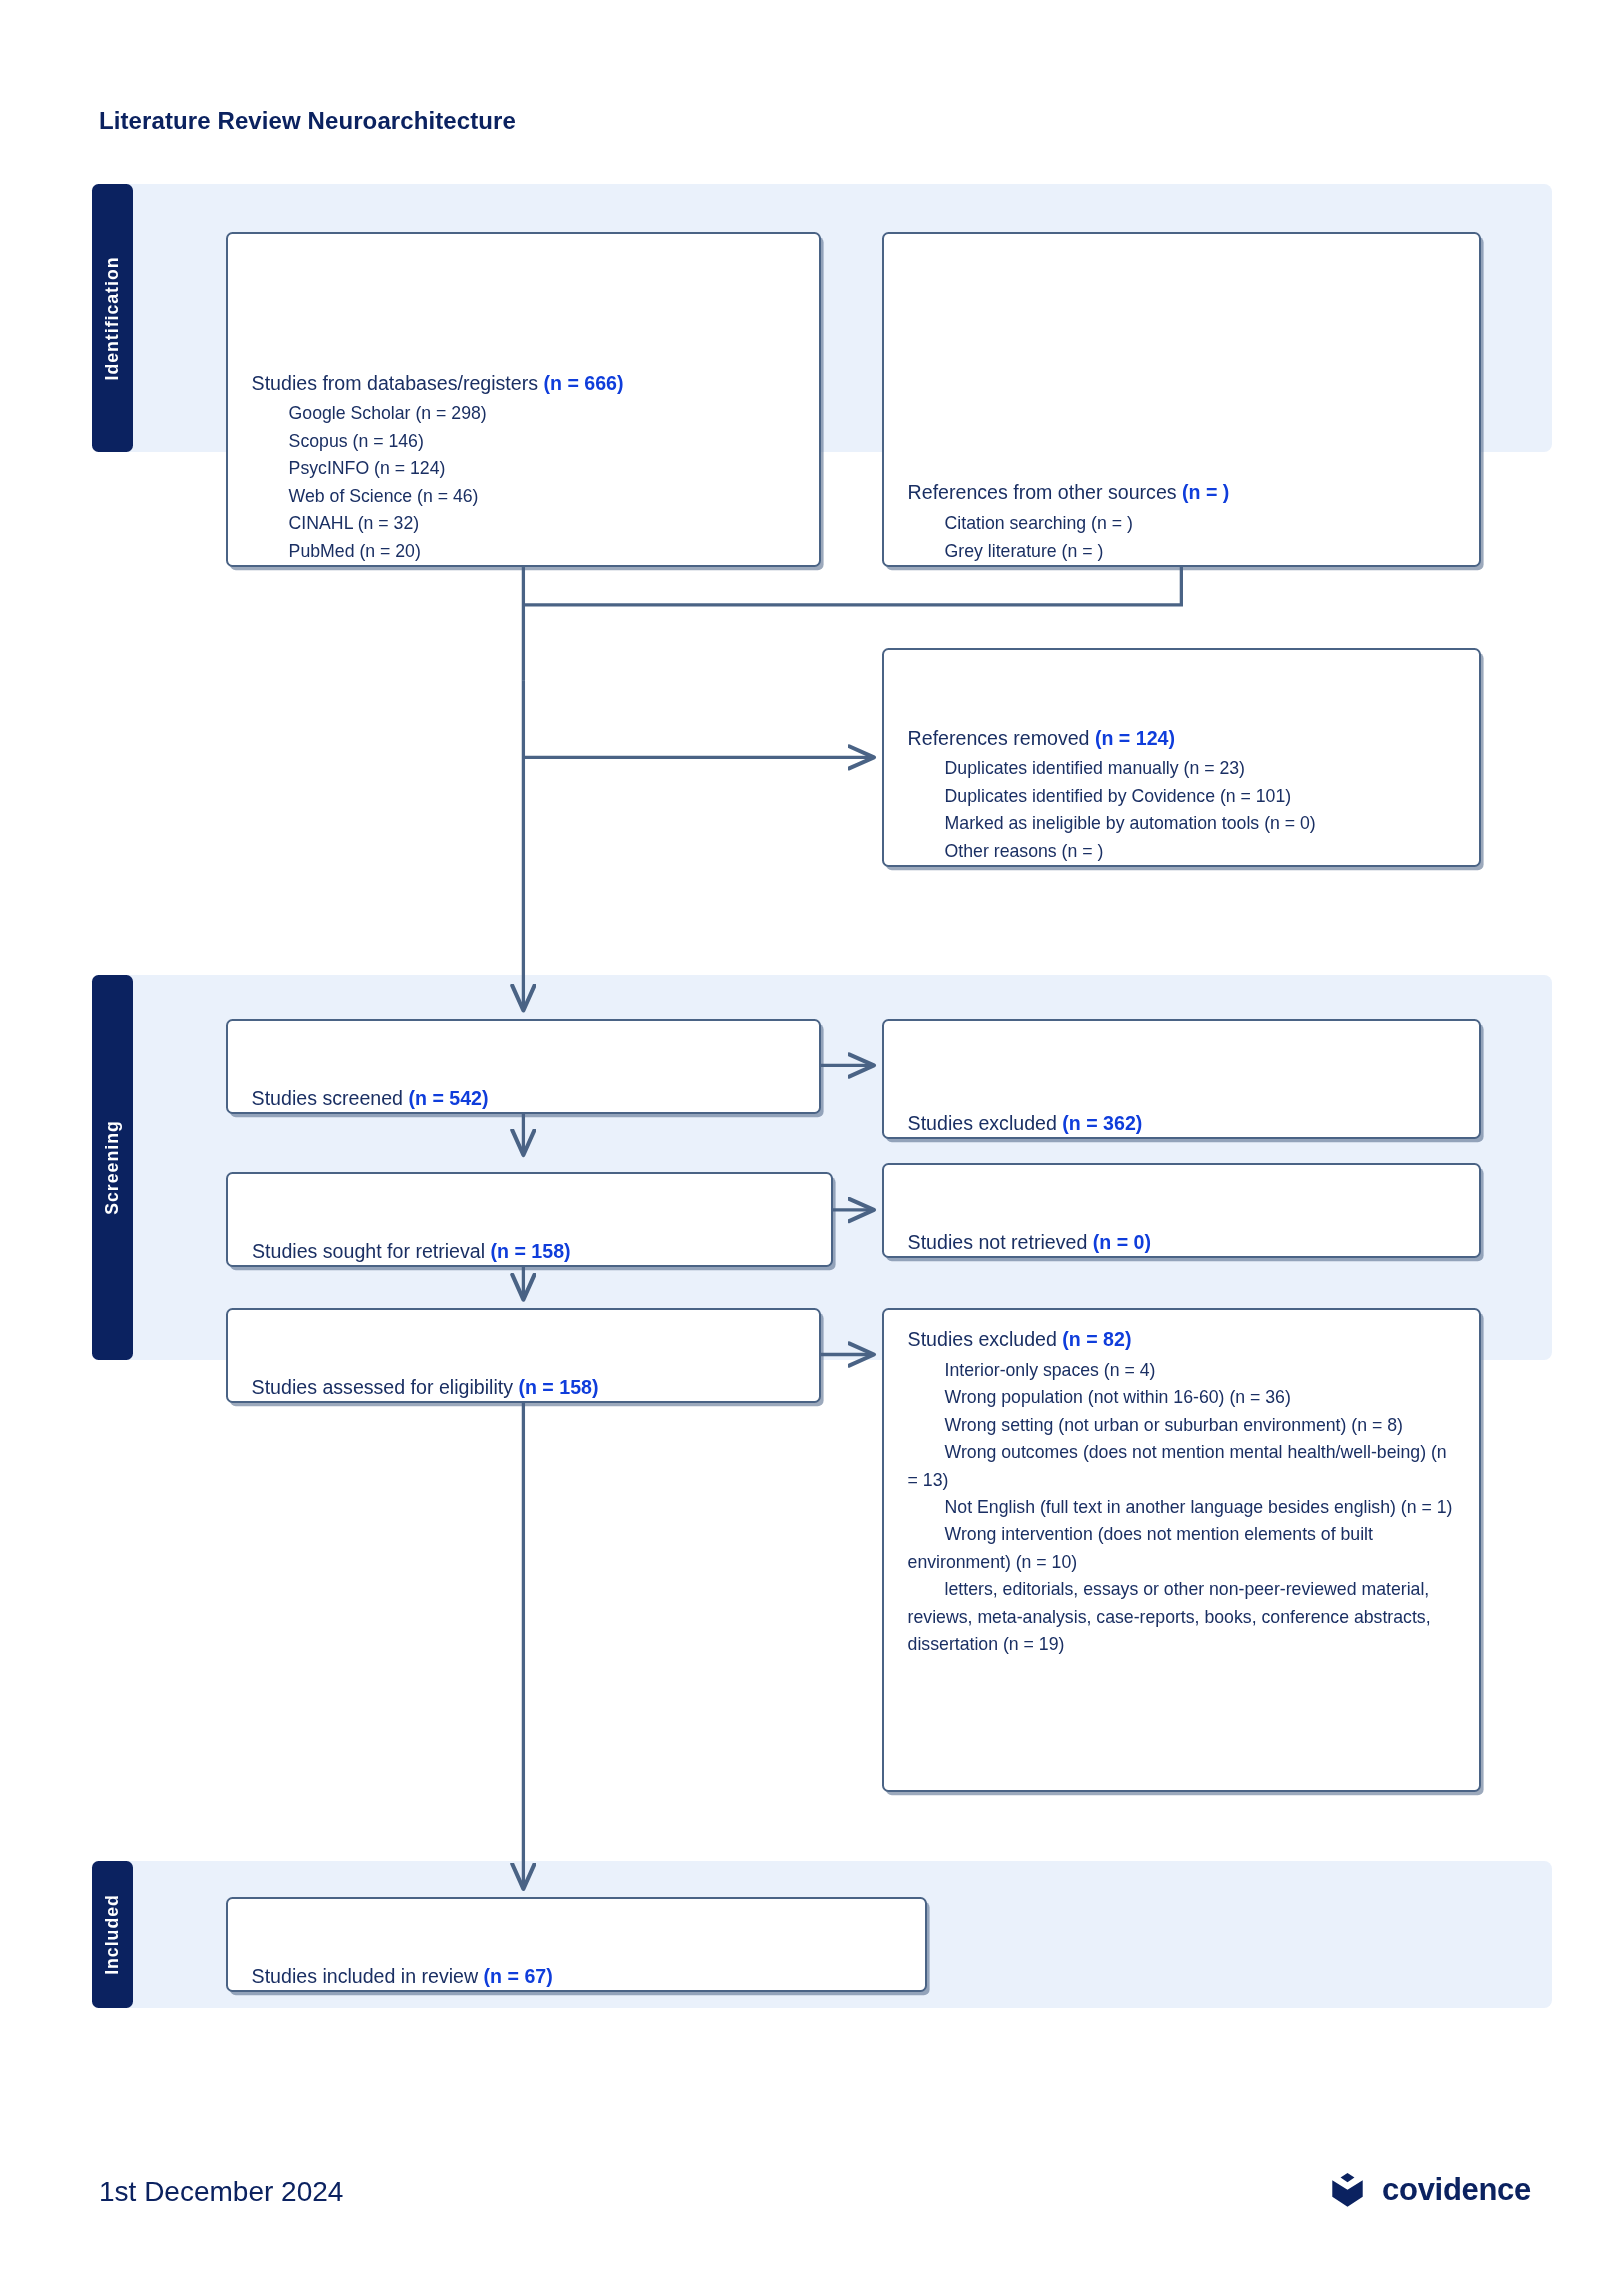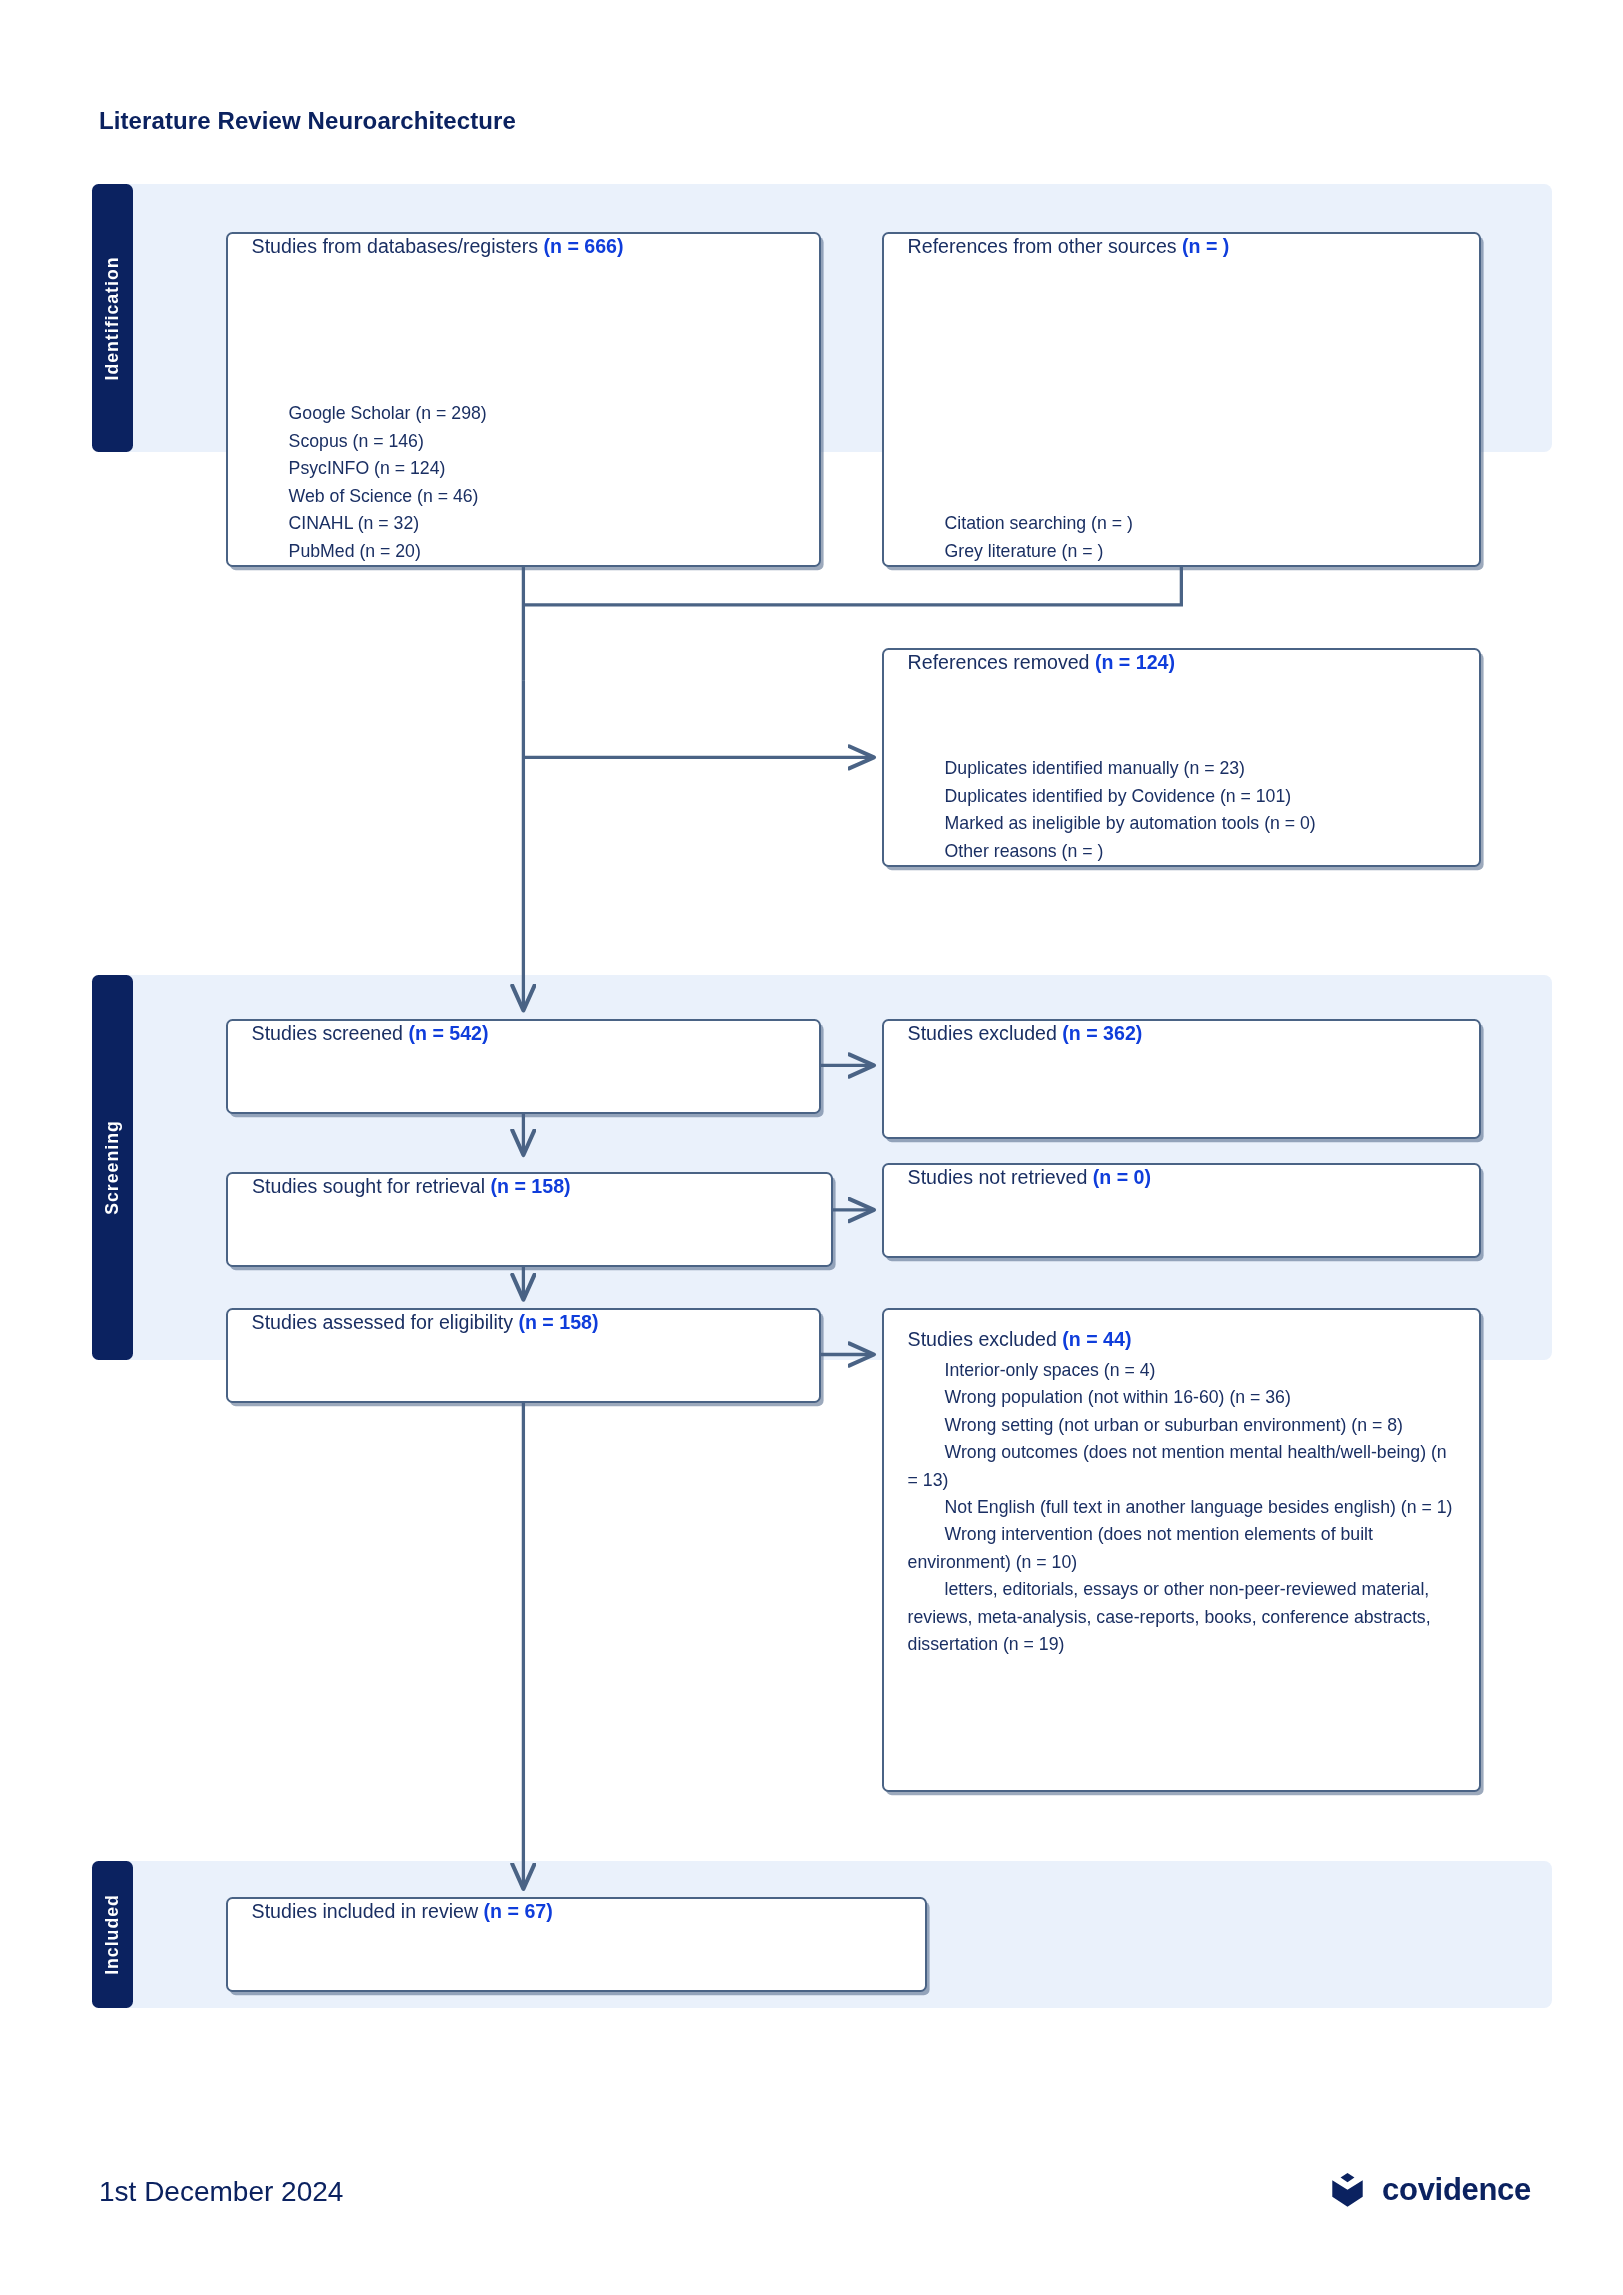--- a/index.html
+++ b/index.html
@@ -76,21 +76,21 @@
   .box {
     position: absolute;
     background: #ffffff;
     border: 2.6px solid #4a6385;
     border-radius: 6.5px;
     box-sizing: border-box;
     box-shadow: 3.3px 3.9px 0 -0.7px rgba(74,99,133,0.55);
     z-index: 5;
     display: flex;
     flex-direction: column;
-    justify-content: space-between;
+    justify-content: flex-end;
     padding: 0 23.6px;
   }
   .box .headline {
     font-size: 19.6px;
     color: #1a2f63;
     line-height: 1.32;
   }
   .box .headline .n {
     color: #0f3ddb;
     font-weight: bold;
@@ -277,21 +277,21 @@
 </div>
 
 <div class="box" id="box-eligible">
   <div class="headline">
     <span>Studies assessed for eligibility </span><span class="n">(n = 158)</span>
   </div>
 </div>
 
 <div class="box" id="box-excluded-2">
   <div class="headline">
-    <span>Studies excluded </span><span class="n">(n = 44)</span>
+    <span>Studies excluded </span><span class="n">(n = 82)</span>
   </div>
   <ul class="sub-list hanging">
     <li>Interior-only spaces (n = 4)</li>
     <li>Wrong population (not within 16-60) (n = 36)</li>
     <li>Wrong setting (not urban or suburban environment) (n = 8)</li>
     <li>Wrong outcomes (does not mention mental health/well-being) (n = 13)</li>
     <li>Not English (full text in another language besides english) (n = 1)</li>
     <li>Wrong intervention (does not mention elements of built environment) (n = 10)</li>
     <li>letters, editorials, essays or other non-peer-reviewed material, reviews, meta-analysis, case-reports, books, conference abstracts, dissertation (n = 19)</li>
   </ul>

